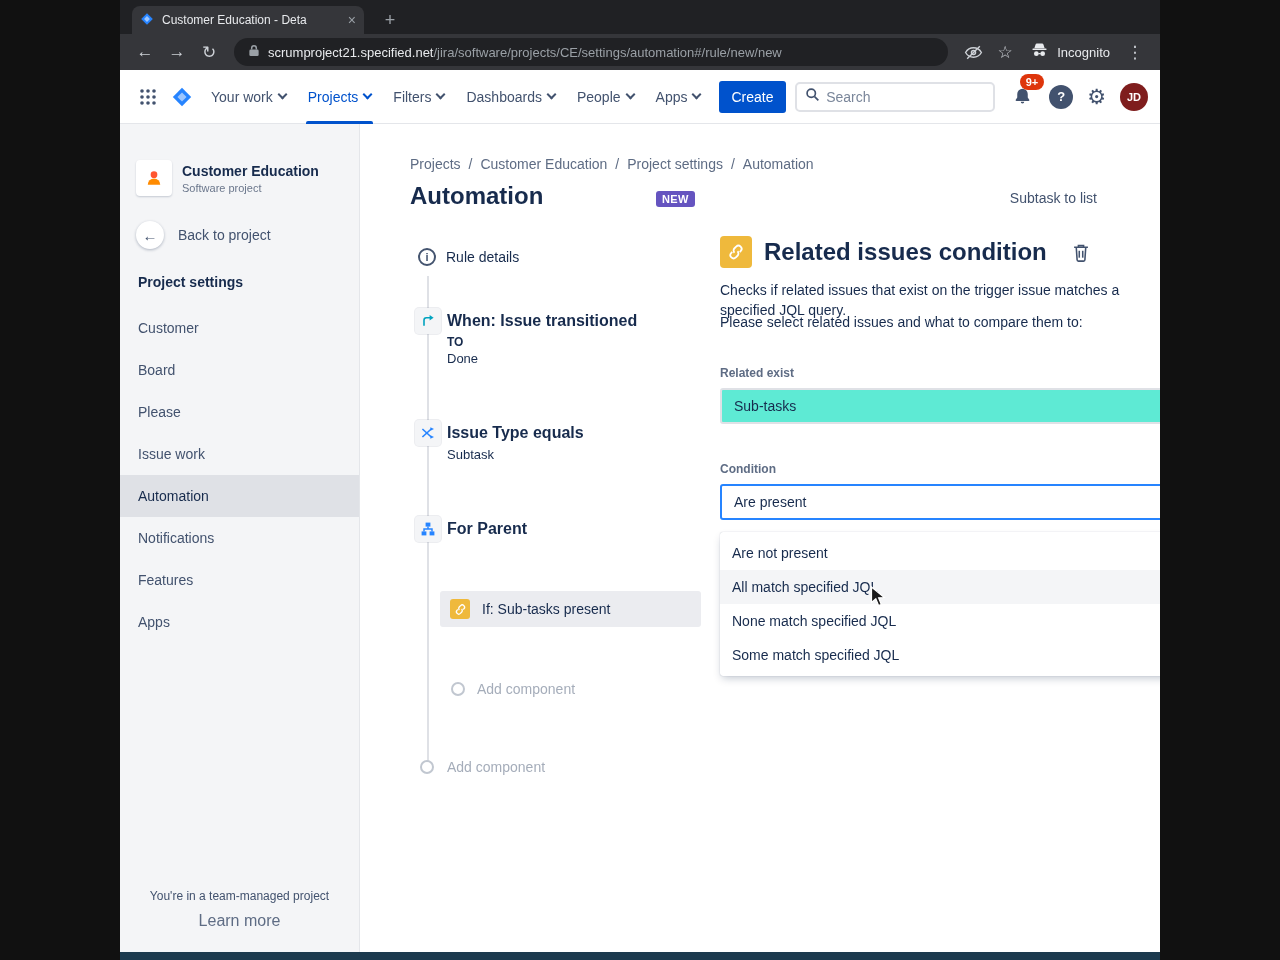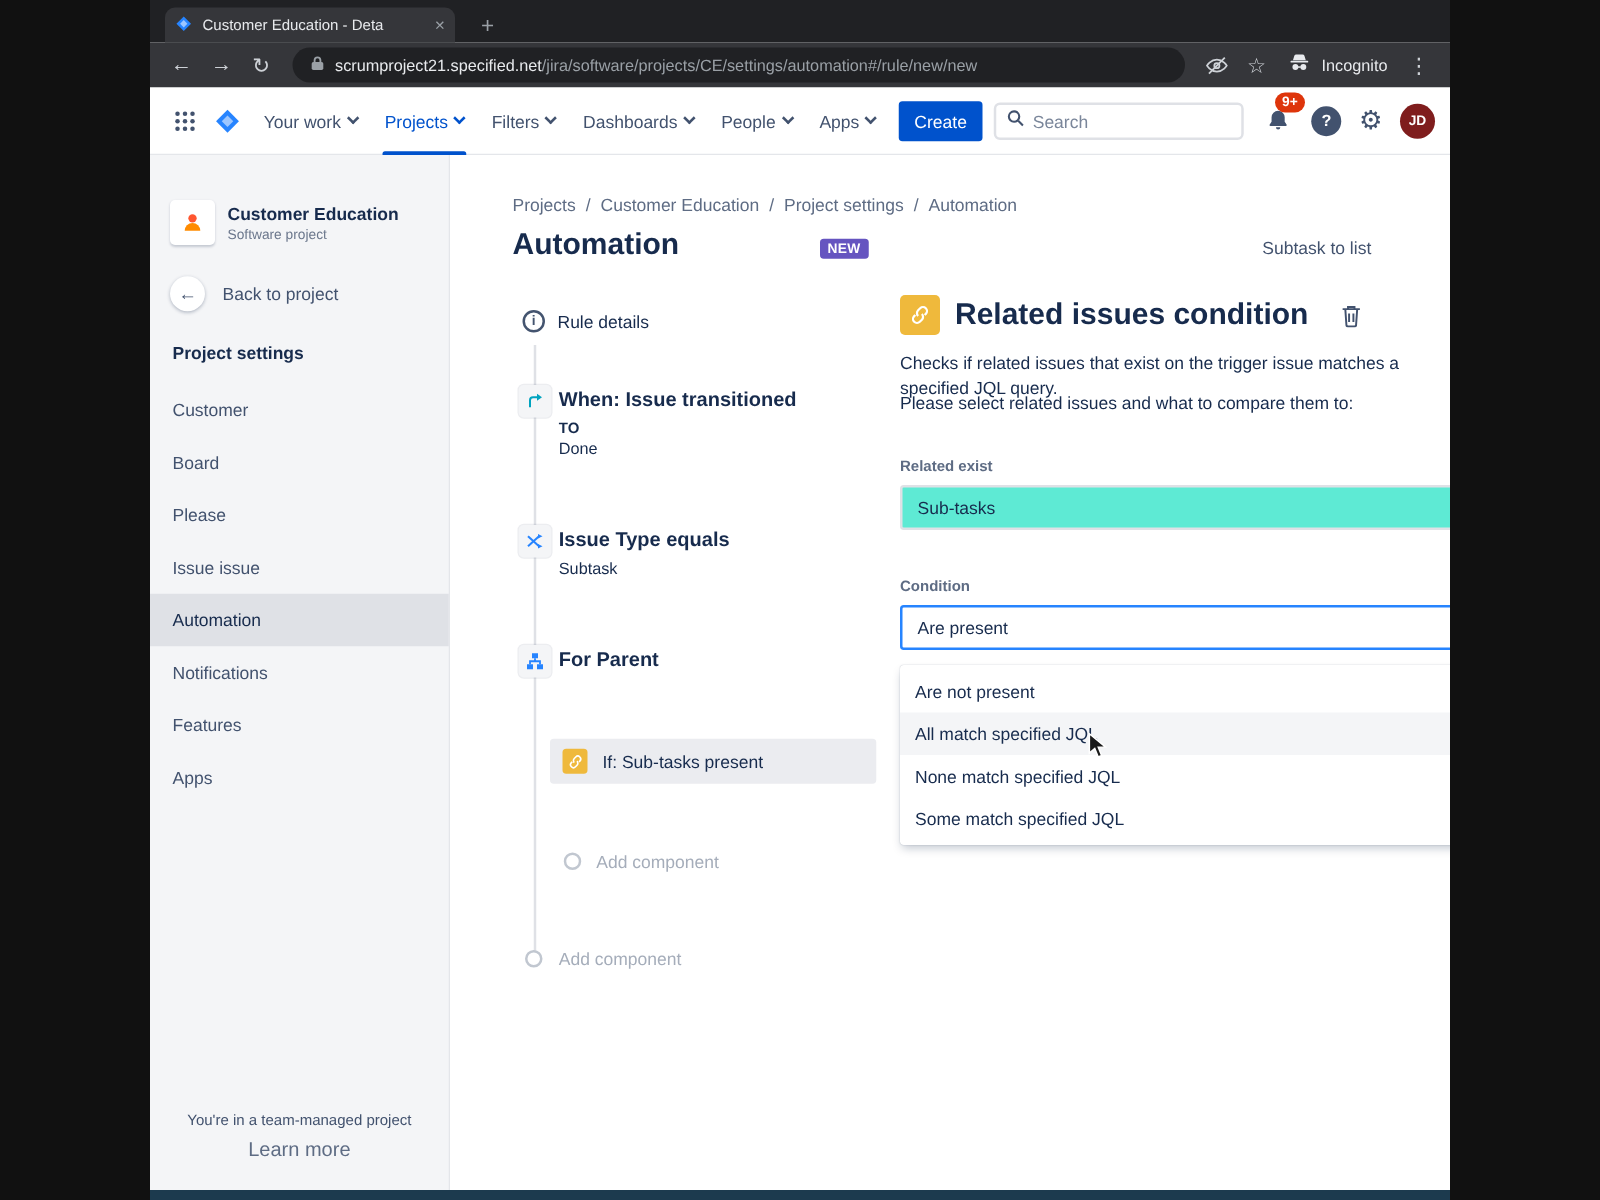--- a/index.html
+++ b/index.html
@@ -268,21 +268,21 @@
     </div>
     <div class="backrow">
       <span class="back-circle">←</span>
       <span class="back-label">Back to project</span>
     </div>
     <div class="side-section">Project settings</div>
     <div class="side-menu">
       <div class="side-item">Customer</div>
       <div class="side-item">Board</div>
       <div class="side-item">Please</div>
-      <div class="side-item">Issue issue</div>
+      <div class="side-item">Issue work</div>
       <div class="side-item active">Automation</div>
       <div class="side-item">Notifications</div>
       <div class="side-item">Features</div>
       <div class="side-item">Apps</div>
     </div>
     <div class="side-footer">
       <div class="ftxt">You're in a team-managed project</div>
       <span class="flink">Learn more</span>
     </div>
   </div>

